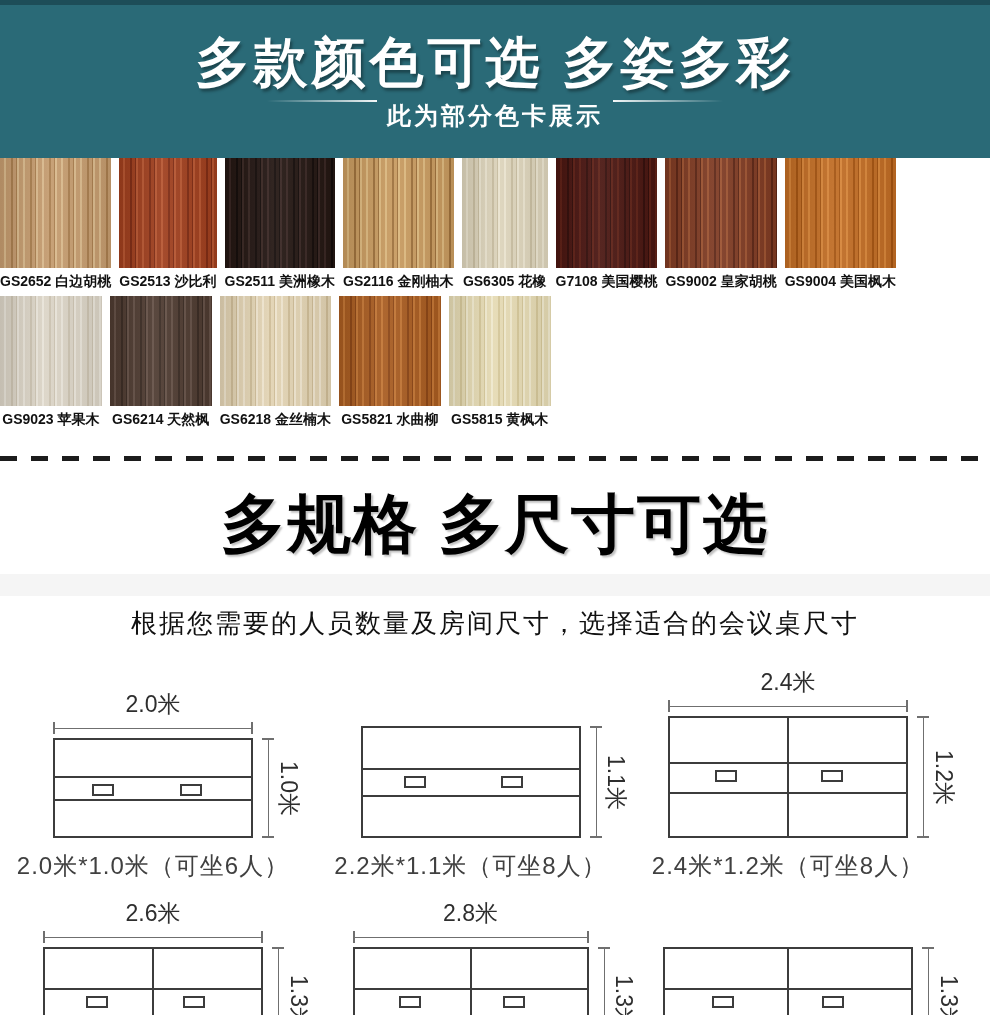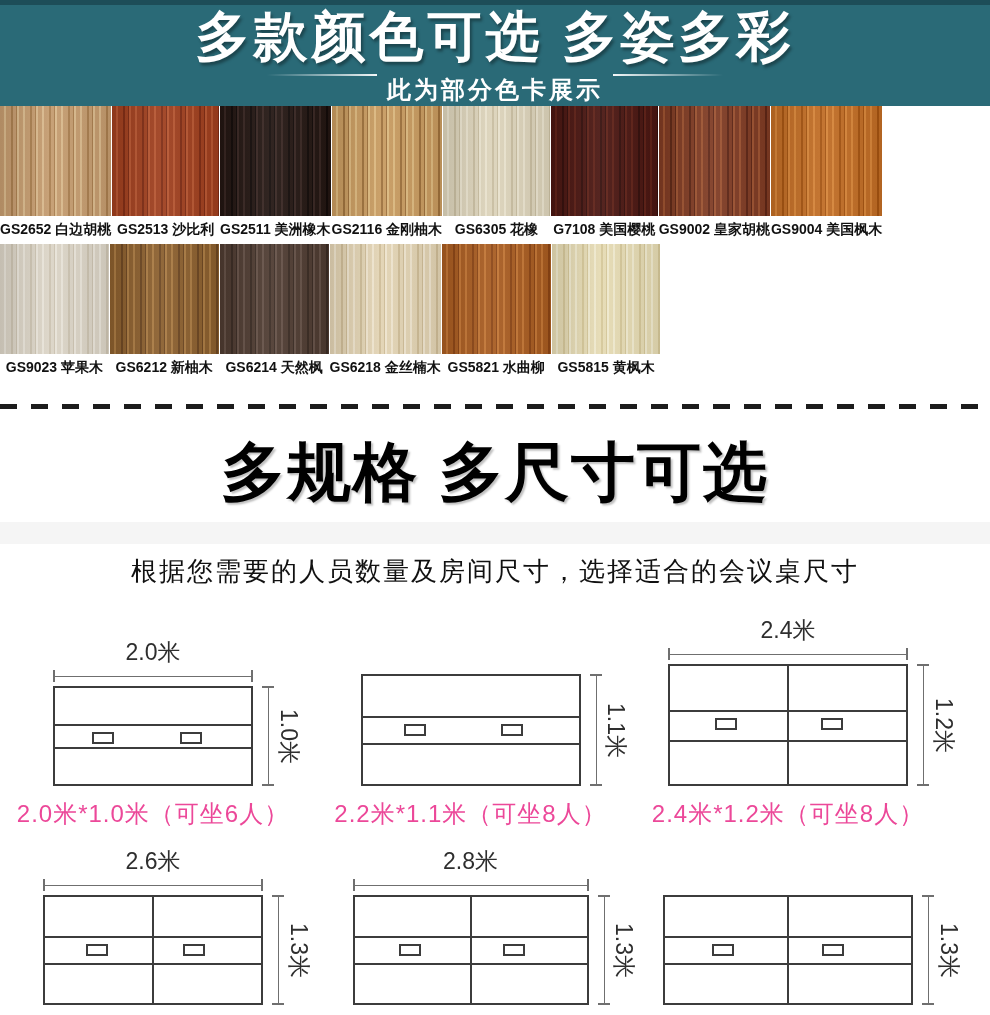--- a/index.html
+++ b/index.html
@@ -3,36 +3,36 @@
 <meta charset="utf-8">
 <style>
   * { margin:0; padding:0; box-sizing:border-box; }
   body {
     width:990px; height:1015px; margin:0 auto; background:#ffffff;
     font-family:"Liberation Sans","DejaVu Sans",sans-serif; overflow:hidden;
   }
 
   
   .banner {
-    height:106px; background:var(--banner-bg,#2a6a77);
+    height:158px; background:var(--banner-bg,#2a6a77);
     border-top:5px solid var(--banner-strip,#1d4d58);
     display:flex; flex-direction:column; align-items:center; justify-content:center;
   }
   .banner-title {
     color:#fff; font-size:54px; font-weight:900; letter-spacing:4px;
     text-shadow:2px 3px 3px rgba(0,0,0,.35); line-height:1.1; margin-top:2px;
   }
   .banner-sub-row { display:flex; align-items:flex-start; margin-top:8px; }
   .banner-subtitle { color:#fff; font-size:24px; font-weight:600; letter-spacing:3px; padding:0 10px; }
   .sub-line { width:110px; height:2px; }
   .sub-line.left  { background:linear-gradient(90deg, rgba(255,255,255,0), rgba(255,255,255,.95)); }
   .sub-line.right { background:linear-gradient(90deg, rgba(255,255,255,.95), rgba(255,255,255,0)); }
 
   
-  .swatch-row { display:grid; grid-template-columns:repeat(9,1fr); gap:1px; }
+  .swatch-row { display:grid; grid-template-columns:repeat(9,1fr); gap:8px; }
   .swatch {
     height:110px;
     background:
       linear-gradient(90deg, rgba(0,0,0,.10), rgba(255,255,255,.07) 45%, rgba(0,0,0,.07)),
       repeating-linear-gradient(90deg,
         var(--c1) 0px,  var(--c1) 4px,
         var(--c3) 4px,  var(--c3) 6px,
         var(--c1) 6px,  var(--c1) 11px,
         var(--c2) 11px, var(--c2) 13px,
         var(--c1) 13px, var(--c1) 16px,
@@ -112,21 +112,21 @@
     content:''; position:absolute; top:0; bottom:0; left:50%; width:1px; background:#6f6f6f;
   }
   .side-label-box { width:28px; height:100%; display:flex; align-items:center; justify-content:center; }
   .dim-label-side {
     transform:rotate(90deg); white-space:nowrap;
     font-size:23px; color:#2e2e2e; font-weight:500;
   }
 
   .dg-caption {
     width:var(--w); margin-top:12px; display:flex; justify-content:center;
-    font-size:24px; font-weight:500; color:#ec4899; white-space:nowrap; letter-spacing:1px;
+    font-size:24px; font-weight:500; color:#404040; white-space:nowrap; letter-spacing:1px;
   }
 </style>
 </head>
 <body>
 
 <div class="banner" style="--banner-bg: #2a6a77; --banner-strip: #1d4d58;">
   <div class="banner-title">多款颜色可选  多姿多彩</div>
   <div class="banner-sub-row">
     <div class="sub-line left"></div>
     <div class="banner-subtitle">此为部分色卡展示</div>
@@ -168,24 +168,20 @@
       <div class="swatch-label">GS9004 美国枫木</div>
     </div>
 </div>
 
 <div class="swatch-row">
   <div>
       <div class="swatch" style="--c1: #dbd4c6; --c2: #cbc2b0; --c3: #e9e4d9;"></div>
       <div class="swatch-label">GS9023 苹果木</div>
     </div>
   <div>
-      <div class="swatch" style="--c1: #8a5e2d; --c2: #6b4520; --c3: #a97a42;"></div>
-      <div class="swatch-label">GS6212 新柚木</div>
-    </div>
-  <div>
       <div class="swatch" style="--c1: #4d3a30; --c2: #392a22; --c3: #645046;"></div>
       <div class="swatch-label">GS6214 天然枫</div>
     </div>
   <div>
       <div class="swatch" style="--c1: #e2d3b3; --c2: #cdbb96; --c3: #efe4cd;"></div>
       <div class="swatch-label">GS6218 金丝楠木</div>
     </div>
   <div>
       <div class="swatch" style="--c1: #a75b20; --c2: #8a4414; --c3: #c27534;"></div>
       <div class="swatch-label">GS5821 水曲柳</div>

